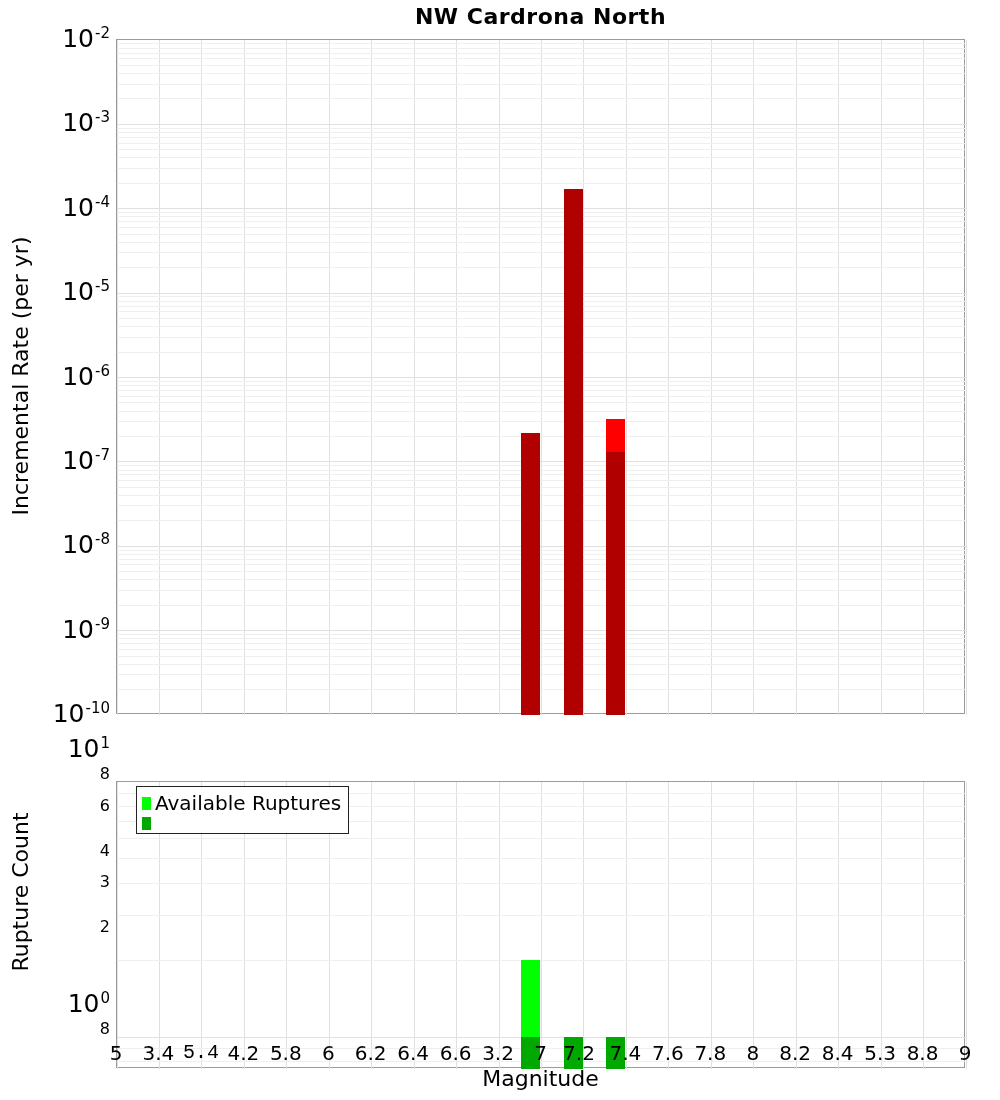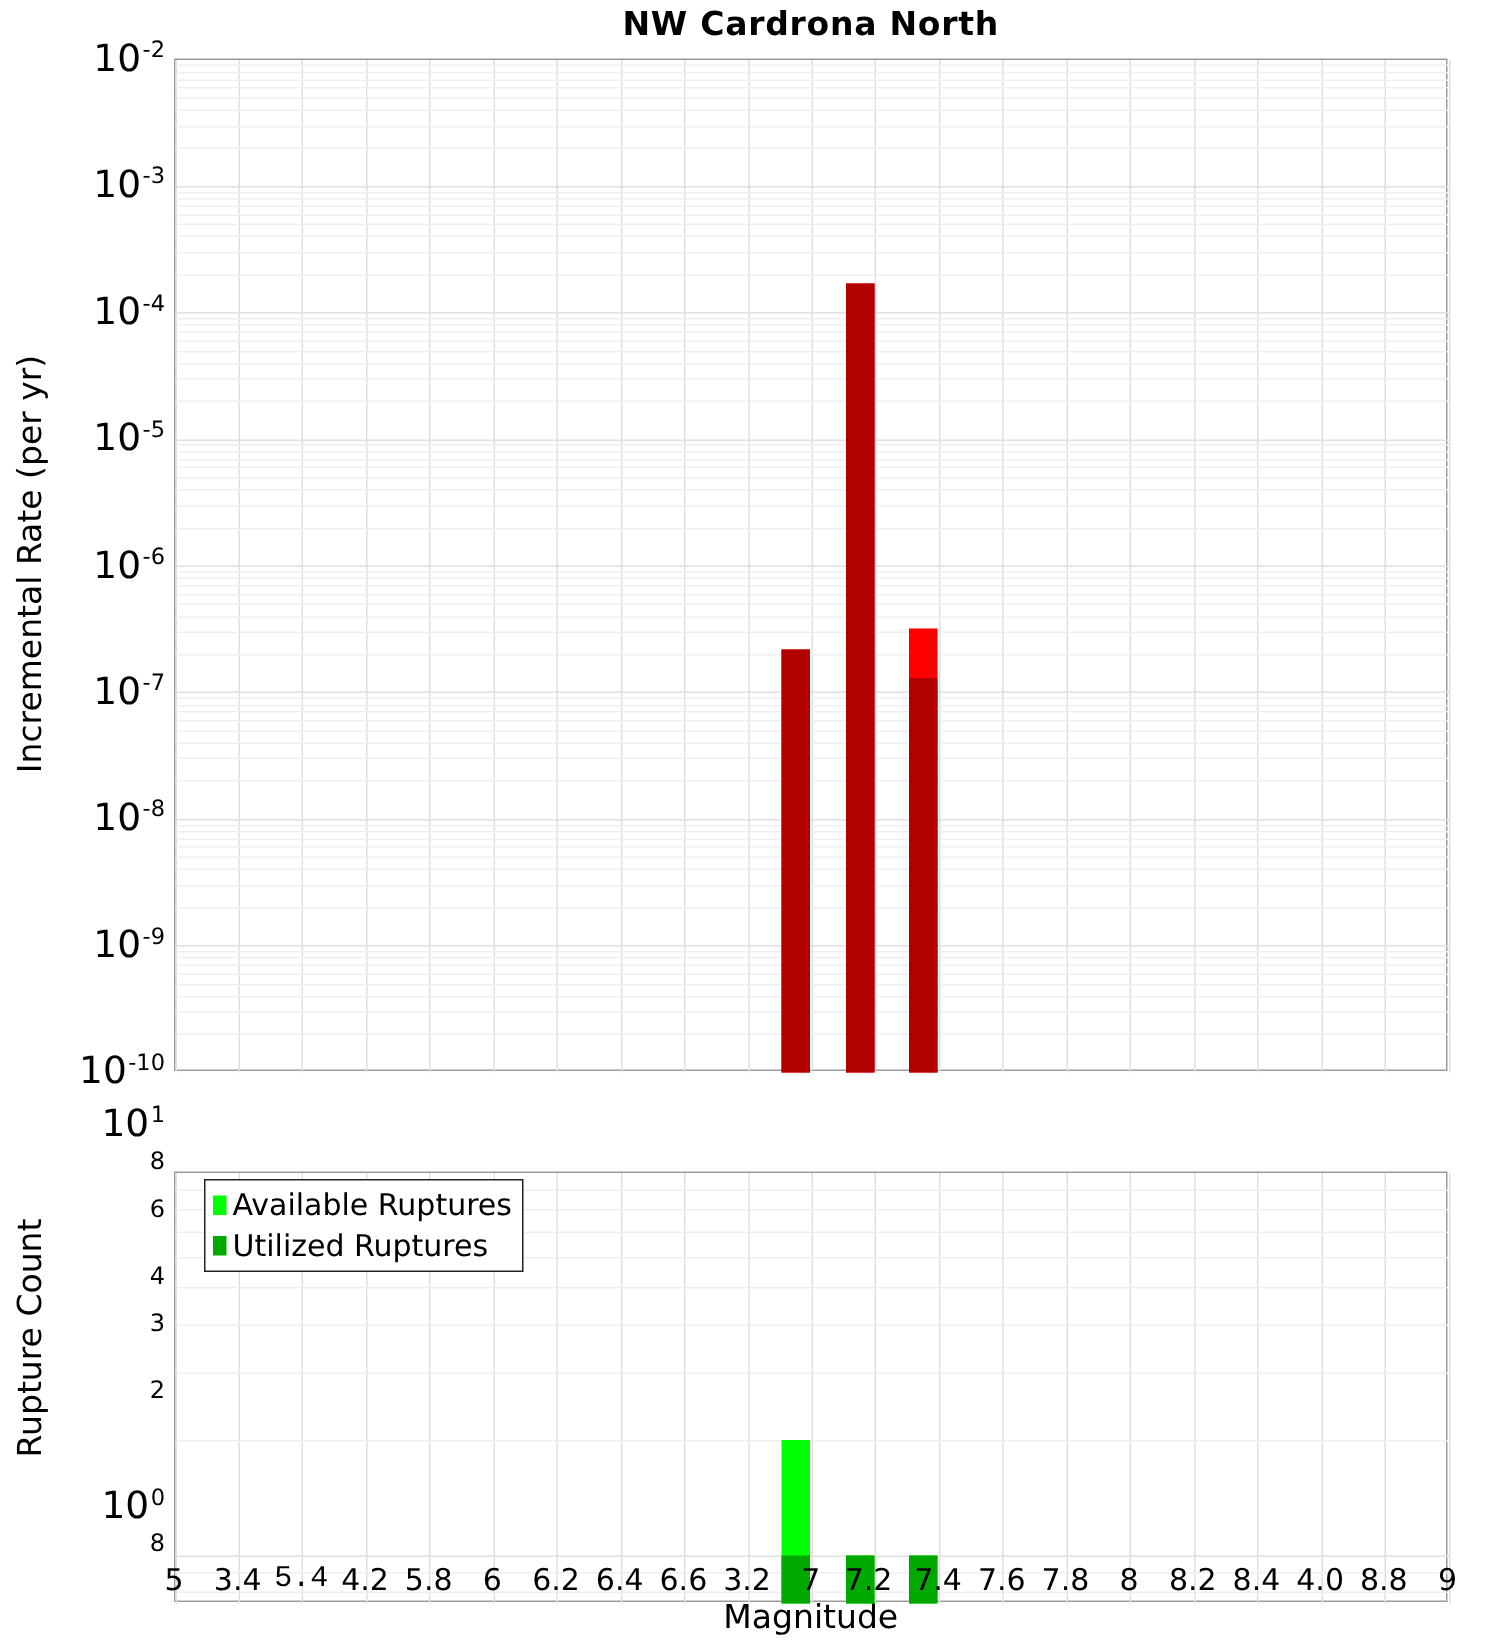--- a/index.html
+++ b/index.html
@@ -161,21 +161,20 @@
   </div>
 
 <div class="plot" id="plot-count">
   <div class="legend" id="legend-count">
     <div class="legend-item">
       <span class="swatch" style="background: rgb(0, 255, 0);"></span>
       <span>Available Ruptures</span>
     </div>
     <div class="legend-item">
       <span class="swatch" style="background: rgb(0, 168, 0);"></span>
-      <span>Utilized Ruptures</span>
     </div>
   </div>
 <div class="gridline" style="left: -0.5px; top: 0px; width: 1px; height: 287px;"></div>
     <div class="gridline" style="left: 41.95px; top: 0px; width: 1px; height: 287px;"></div>
     <div class="gridline" style="left: 84.4px; top: 0px; width: 1px; height: 287px;"></div>
     <div class="gridline" style="left: 126.85px; top: 0px; width: 1px; height: 287px;"></div>
     <div class="gridline" style="left: 169.3px; top: 0px; width: 1px; height: 287px;"></div>
     <div class="gridline" style="left: 211.75px; top: 0px; width: 1px; height: 287px;"></div>
     <div class="gridline" style="left: 254.2px; top: 0px; width: 1px; height: 287px;"></div>
     <div class="gridline" style="left: 296.65px; top: 0px; width: 1px; height: 287px;"></div>
@@ -239,15 +238,15 @@
 <div class="xtick" style="left: 455.6px;">6.6</div>
 <div class="xtick" style="left: 498.05px;">3.2</div>
 <div class="xtick" style="left: 540.5px;">7</div>
 <div class="xtick" style="left: 579px;">7.2</div>
 <div class="xtick" style="left: 625.4px;">7.4</div>
 <div class="xtick" style="left: 667.85px;">7.6</div>
 <div class="xtick" style="left: 710.3px;">7.8</div>
 <div class="xtick" style="left: 752.75px;">8</div>
 <div class="xtick" style="left: 795.2px;">8.2</div>
 <div class="xtick" style="left: 837.65px;">8.4</div>
-<div class="xtick" style="left: 880.1px;">4.0</div>
+<div class="xtick" style="left: 880.1px;">5.3</div>
 <div class="xtick" style="left: 922.55px;">8.8</div>
 <div class="xtick" style="left: 965px;">9</div>
 
 </body></html>

